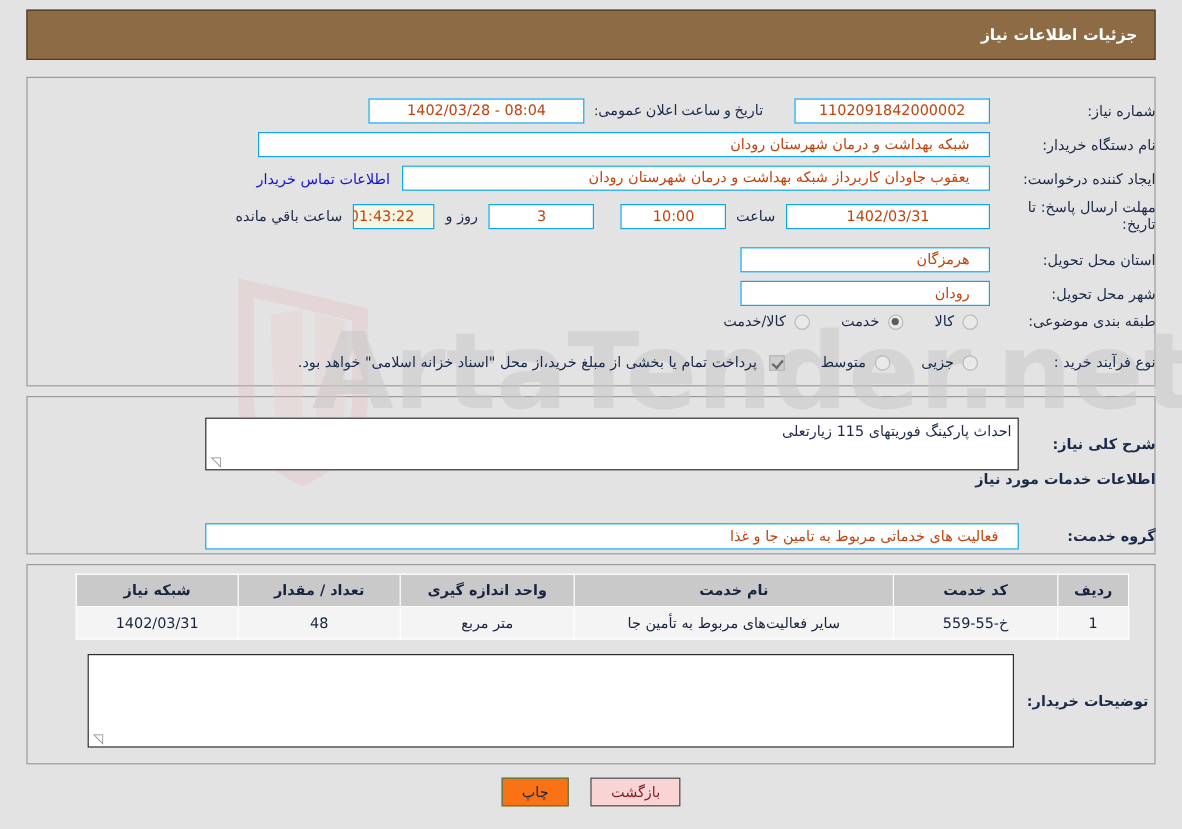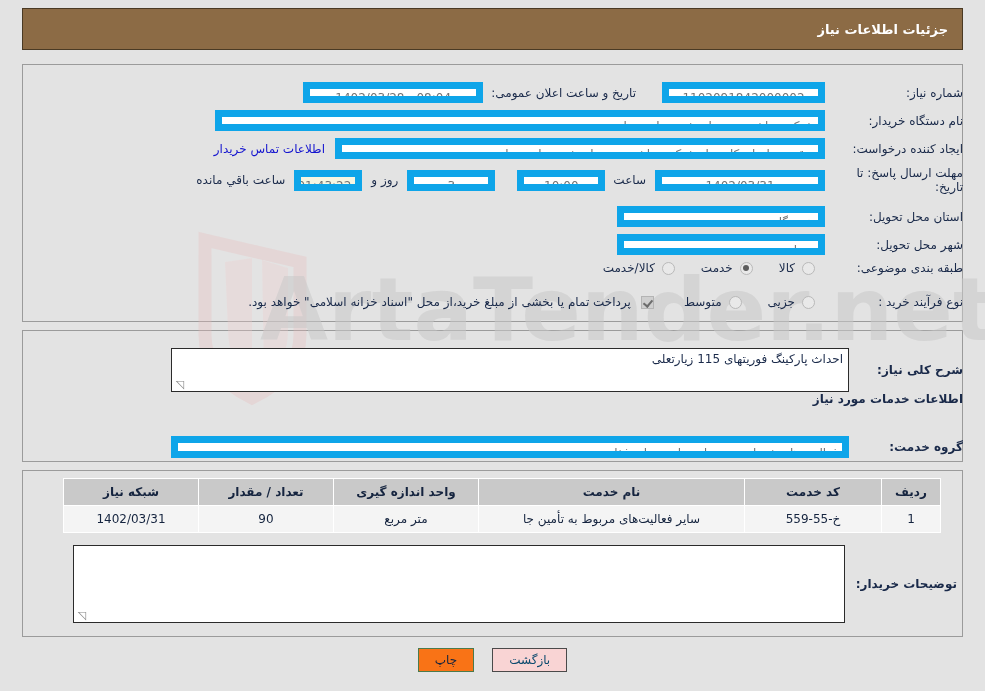--- a/index.html
+++ b/index.html
@@ -74,27 +74,27 @@
   .lbl {
     color: #1a2a4a;
     font-size: 12px;
     text-align: right;
     white-space: nowrap;
   }
   .lbl.b { font-weight: bold; }
 
   .box {
     background: #ffffff;
-    border: 7px solid #0ea5e9;
+    border: 1px solid #0ea5e9;
     box-sizing: border-box;
     height: 21px;
     line-height: 19px;
     font-size: 12px;
-    color: #737373;
-    padding: 0 4px;
+    color: #c2410c;
+    padding: 0 16px;
     text-align: center;
     overflow: hidden;
     white-space: nowrap;
     font-family: "DejaVu Sans", "Liberation Sans", sans-serif;
   }
   .box.rt { text-align: right; }
   .box.cream { background: #f7f6e2; }
 
   .link {
     color: #1414cf;
@@ -215,21 +215,21 @@
     line-height: 22px;
     padding: 0 16px;
     box-sizing: border-box;
     cursor: pointer;
     text-align: center;
     white-space: nowrap;
   }
   .btn-back {
     background: #f9d4d4;
     border: 1px solid #4a4a4a;
-    color: #0c4a6e;
+    color: #7f1d1d;
     margin-left: 18px;
   }
   .btn-print {
     background: #f97316;
     border: 1px solid #4b7a4b;
     color: #15243f;
   }
 </style>
 </head>
 <body>
@@ -245,21 +245,21 @@
 
 <div class="title-bar">
   <span class="t">جزئیات اطلاعات نیاز</span>
 </div>
 
 <div class="panel" id="panel-top"></div>
 
 <div class="row" style="right:22px; top:82px;">
   <span class="lbl" style="width:130px;">شماره نیاز:</span>
   <div class="box" style="width:163px; margin-right:8px;">1102091842000002</div>
-  <span class="lbl" style="margin-right:26px;">تاریخ و ساعت اعلان عمومی:</span>
+  <span class="lbl" style="margin-right:26px;font-family:Liberation Serif, serif;">تاریخ و ساعت اعلان عمومی:</span>
   <div class="box" style="width:180px; margin-right:8px;">08:04 - 1402/03/28</div>
 </div>
 
 <div class="row" style="right:22px; top:110px;">
   <span class="lbl" style="width:130px;">نام دستگاه خریدار:</span>
   <div class="box rt" style="width:610px; margin-right:8px;">شبکه بهداشت و درمان شهرستان رودان</div>
 </div>
 
 <div class="row" style="right:22px; top:138px;">
   <span class="lbl" style="width:130px;">ایجاد کننده درخواست:</span>
@@ -351,21 +351,21 @@
       <th style="width:118px;">تعداد / مقدار</th>
       <th style="width:118px;">شبکه نیاز</th>
     </tr>
   </thead>
   <tbody>
     <tr>
       <td>1</td>
       <td>خ-55-559</td>
       <td>سایر فعالیت‌های مربوط به تأمین جا</td>
       <td>متر مربع</td>
-      <td>90</td>
+      <td>48</td>
       <td>1402/03/31</td>
     </tr>
   </tbody>
 </table>
 
 <div class="panel" id="panel-bottom"></div>
 
 <div class="row" style="right:28px; top:545px;">
   <span class="lbl b" style="width:106px;">توضیحات خریدار:</span>
   <div class="ta" style="width:772px; height:78px; margin-right:6px;">

